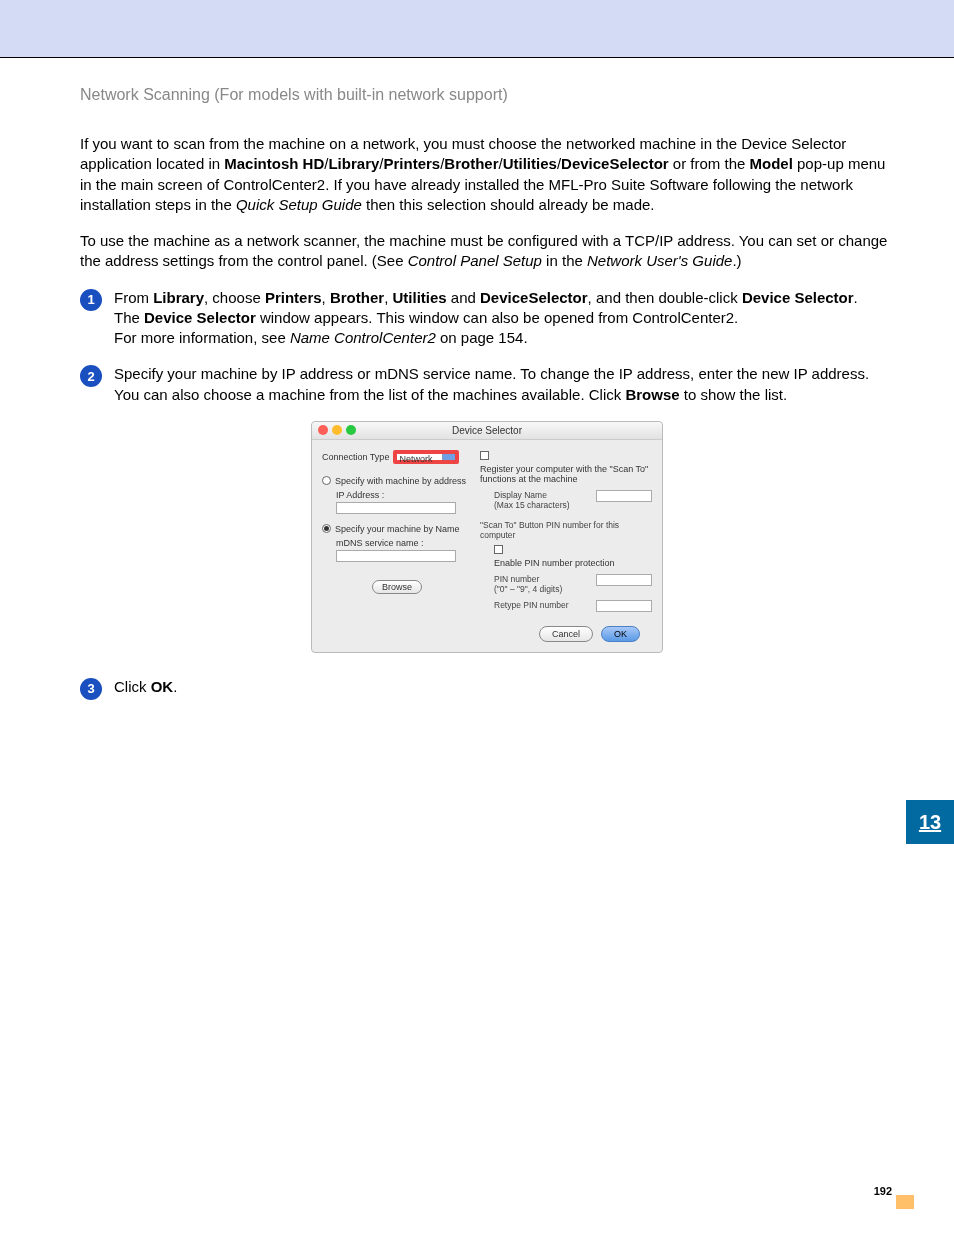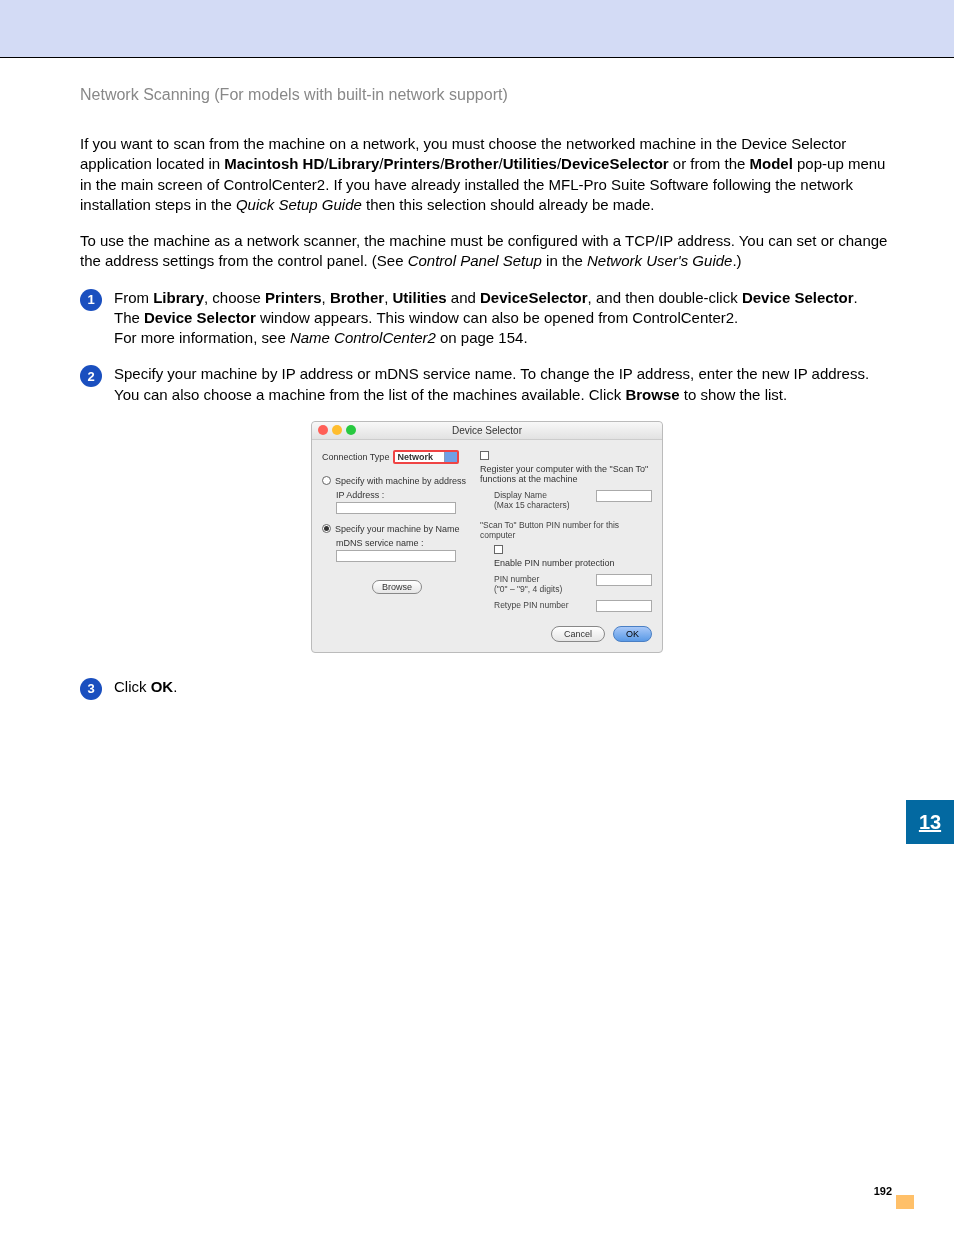--- a/index.html
+++ b/index.html
@@ -103,29 +103,28 @@
     .dlg-body {
       padding: 10px 10px 0 10px;
       display: flex;
       gap: 8px;
     }
     .dlg-left { flex: 0 0 150px; }
     .dlg-right { flex: 1; }
     .conn-row { display: flex; align-items: center; margin-bottom: 12px; }
     .conn-row label { margin-right: 4px; }
     .conn-select {
-      border: 2px solid #ef4444;
+      border: 4px solid #ef4444;
       background: #fff;
       font-size: 9px;
       border-radius: 2px;
       height: 14px;
       width: 66px;
       padding: 0 2px;
       position: relative;
-      font-weight: bold;
     }
     .conn-select::after {
       content: "";
       position: absolute;
       right: 0; top: 0; bottom: 0; width: 12px;
       background: #6fa0e6;
       border-left: 1px solid #8a9bb8;
     }
     .radio-row { margin-bottom: 4px; display:flex; align-items:center; gap:4px;}
     .radio {
@@ -143,21 +142,21 @@
       border:1px solid #888; border-radius:8px; background:linear-gradient(#fff,#e6e6e6);
       text-align:center; line-height:12px; font-size:9px;
     }
     .chk-row { display:flex; align-items:flex-start; gap:4px; margin-bottom:6px;flex-direction:column;}
     .chk { width:9px; height:9px; border:1px solid #666; background:#fff; flex:0 0 9px; margin-top:1px;}
     .field-row { display:flex; align-items:flex-start; gap:6px; margin-bottom:6px; padding-left:14px;}
     .field-label { flex:1; font-size:8.5px; color:#444;}
     .small-input { border:1px solid #aaa; background:#fff; height:12px; width:56px; }
     .section-label { font-size:8.5px; color:#444; margin:10px 0 4px 0;}
     .dlg-buttons {
-      padding: 8px 10px 0 0;
+      padding: 8px 22px 0 0;
       display:flex; justify-content:flex-end; gap:8px;
     }
     .btn-pill {
       height:16px; border-radius:9px; border:1px solid #888;
       padding:0 12px; font-size:9px; line-height:14px;
       background:linear-gradient(#fff,#e6e6e6);
     }
     .btn-pill.primary { background:linear-gradient(#a8c8f8,#5a9ae6); border-color:#4a7fc4; color:#000;}
     .page-marker {
       position: absolute;

